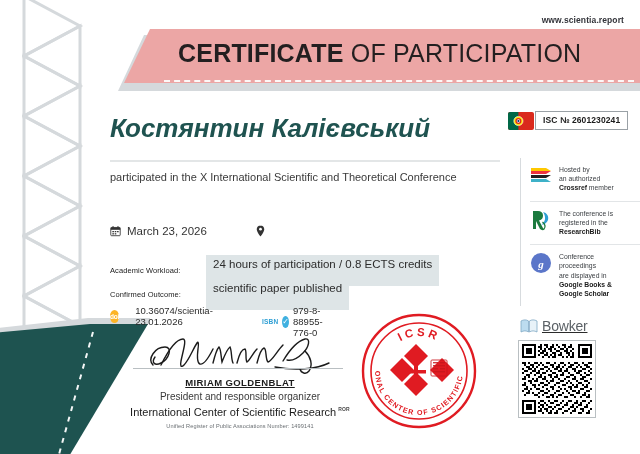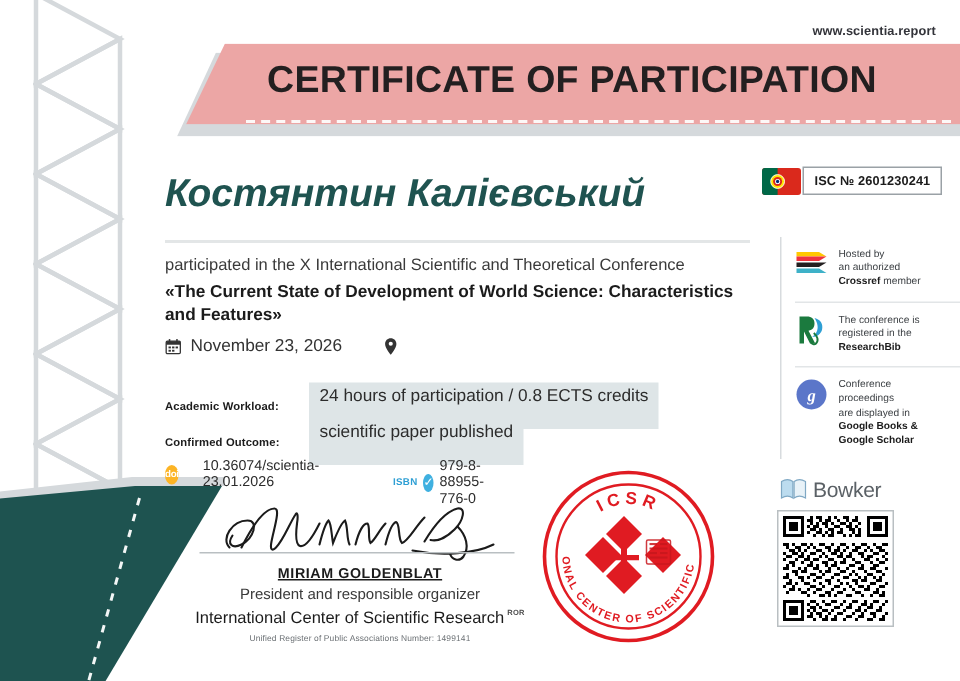--- a/index.html
+++ b/index.html
@@ -25,21 +25,21 @@
   .banner-wrap{position:absolute;left:118px;top:29px;width:534px;height:60px;}
   .banner-shadow{position:absolute;left:0;top:6px;width:534px;height:56px;
       background:#d5d9dc;
       clip-path:polygon(26px 0,534px 0,534px 100%,0 100%);}
   .banner{position:absolute;left:6px;top:0;width:534px;height:54px;
       background:#eca6a5;
       clip-path:polygon(26px 0,534px 0,534px 100%,0 100%);}
   .banner-title{position:absolute;left:60px;top:10px;font-size:25px;
       letter-spacing:.2px;color:#231f20;white-space:nowrap;}
   .banner-title b{font-weight:700;}
-  .banner-title span{font-weight:700;}
+  .banner-title span{font-weight:400;}
   .banner-dash{position:absolute;left:46px;bottom:7px;width:470px;height:0;
       border-top:2px dashed #ffffff;opacity:.92;}
 
   .name{position:absolute;left:110px;top:113px;font-size:26px;font-weight:700;
         font-style:italic;color:#1f5350;letter-spacing:0px;white-space:nowrap;}
   .name-rule{position:absolute;left:110px;top:160px;width:390px;height:2px;
         background:#e3e6e7;}
 
   .participated{position:absolute;left:110px;top:171px;font-size:11px;
         color:#3a3a3a;white-space:nowrap;}
@@ -51,21 +51,21 @@
   .meta-row{position:absolute;left:110px;top:225px;width:380px;height:16px;
         font-size:11.5px;color:#333;}
   .meta-item{position:absolute;display:flex;align-items:center;gap:6px;
         white-space:nowrap;}
   .meta-date{left:0;top:0;}
   .meta-place{left:145px;top:0;}
   .ic{width:11px;height:12px;flex:0 0 auto;}
 
   
   .kv{position:absolute;font-size:11.5px;display:flex;align-items:center;}
-  .kv .k{font-size:7.5px;font-weight:700;color:#1b1b1b;letter-spacing:.1px;
+  .kv .k{font-size:7.5px;font-weight:400;color:#1b1b1b;letter-spacing:.1px;
         text-transform:none;width:96px;text-align:left;}
   .kv .v{background:#dee5e7;padding:3px 7px 16px 7px;color:#2c2c2c;
         font-size:11.5px;white-space:nowrap;}
   .kv-work{left:110px;top:255px;}
   .kv-out{left:110px;top:279px;}
 
   
   .idrow{position:absolute;left:110px;top:305px;height:16px;font-size:9.5px;
         color:#2c2c2c;}
   .doi-badge{position:absolute;left:0;top:0;display:flex;align-items:center;gap:16px;}
@@ -103,21 +103,21 @@
   
   .badges{position:absolute;left:520px;top:158px;width:120px;
         border-left:1px solid #d7dbde;padding-left:9px;}
   .badge{display:flex;gap:7px;align-items:flex-start;padding:7px 0 8px 0;}
   .badge + .badge{border-top:1px solid #e2e5e7;}
   .badge-ic{width:22px;height:22px;flex:0 0 auto;}
   .badge-tx{font-size:6.8px;line-height:9.2px;color:#3d4145;}
   .badge-tx b{font-weight:700;color:#1b1b1b;}
 
   
-  .bowker{position:absolute;left:520px;top:318px;display:flex;align-items:center;gap:4px;}
+  .bowker{position:absolute;left:520px;top:318px;display:flex;align-items:center;gap:4px;text-decoration:underline;}
   .bowker-tx{font-size:14px;color:#5b6166;letter-spacing:-.2px;}
   .qr{position:absolute;left:518px;top:340px;width:78px;height:78px;
       border:1px solid #b9bfc2;background:#fff;padding:3px;box-sizing:border-box;}
   .qr svg{display:block;}
 </style>
 </head>
 <body>
 
 <div class="cert">
 
@@ -155,36 +155,35 @@
     <div class="banner-shadow"></div>
     <div class="banner"></div>
     <div class="banner-title"><b>CERTIFICATE</b><span> OF PARTICIPATION</span></div>
     <div class="banner-dash"></div>
   </div>
 
   <div class="name">Костянтин Калієвський</div>
   <div class="name-rule"></div>
 
   <div class="participated">participated in the X International Scientific and Theoretical Conference</div>
-  <div class="conf-title">«The Current State of Development of World Science: Characteristics and Features»</div>
 
   <div class="meta-row">
     <div class="meta-item meta-date">
       <svg class="ic" viewBox="0 0 14 14">
         <rect x="1" y="2.5" width="12" height="10.5" rx="1" fill="none" stroke="#333" stroke-width="1.1"></rect>
         <rect x="1" y="2.5" width="12" height="3" fill="#333"></rect>
         <rect x="3.2" y="0.7" width="1.3" height="2.6" fill="#333"></rect>
         <rect x="9.5" y="0.7" width="1.3" height="2.6" fill="#333"></rect>
         <rect x="3" y="7" width="2" height="1.6" fill="#333"></rect>
         <rect x="6" y="7" width="2" height="1.6" fill="#333"></rect>
         <rect x="9" y="7" width="2" height="1.6" fill="#333"></rect>
         <rect x="3" y="9.8" width="2" height="1.6" fill="#333"></rect>
         <rect x="6" y="9.8" width="2" height="1.6" fill="#333"></rect>
       </svg>
-      <span>November 23, 2026</span>
+      <span>March 23, 2026</span>
     </div>
     <div class="meta-item meta-place">
       <svg class="ic" viewBox="0 0 12 14">
         <path d="M6 0.6C3.5 0.6 1.6 2.5 1.6 5c0 3.2 4.4 8.4 4.4 8.4S10.4 8.2 10.4 5c0-2.5-1.9-4.4-4.4-4.4z" fill="#333"></path>
         <circle cx="6" cy="4.9" r="1.6" fill="#fff"></circle>
       </svg>
     </div>
   </div>
 
   <div class="kv kv-work">

